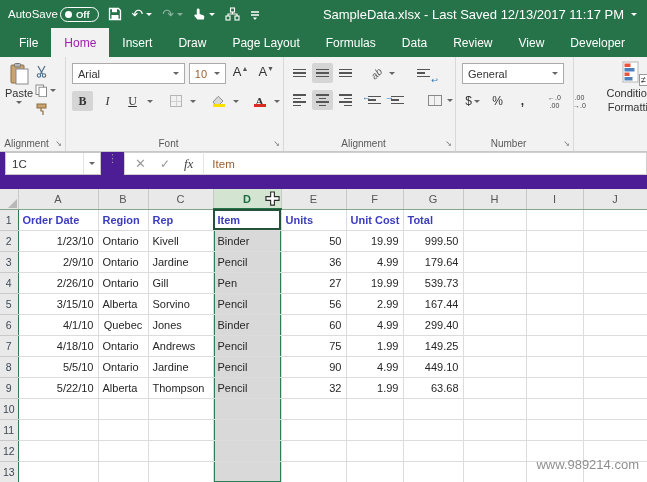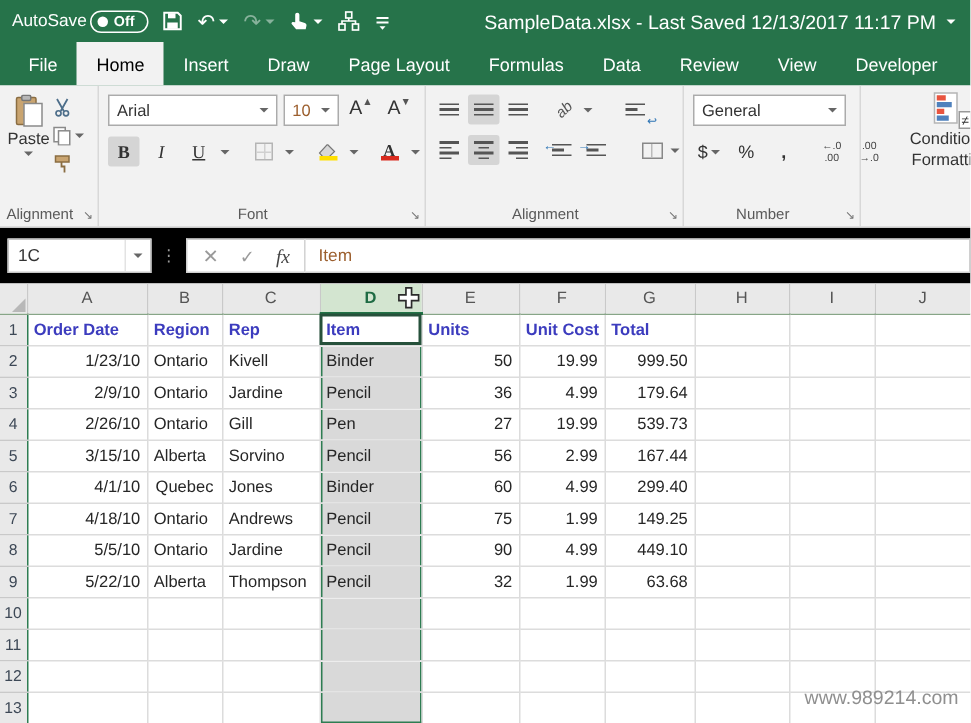--- a/index.html
+++ b/index.html
@@ -15,21 +15,21 @@
   .qat{display:flex;align-items:center;gap:10px}
   .qicon{display:flex;align-items:center;gap:3px;font-size:14px;line-height:1;color:#fff}
   .qicon svg{display:block}
   .dim{opacity:.45}
   .cw{width:0;height:0;border-left:3px solid transparent;border-right:3px solid transparent;border-top:3.5px solid #fff}
   .doc-title{margin-left:auto;font-size:13px;display:flex;align-items:center;gap:7px;white-space:nowrap;padding-right:2px}
 
   
   .tabbar{height:29px;background:#26734a;display:flex;align-items:stretch;padding-left:6px;flex:none;overflow:hidden}
   .tab{color:#fff;font-size:12px;display:flex;align-items:center;padding:0 13px;white-space:nowrap}
-  .tab.active{background:#f2f2f2;color:#000000}
+  .tab.active{background:#f2f2f2;color:#a21caf}
 
   
   .ribbon{height:95px;background:#f2f2f2;display:flex;flex:none;border-bottom:1px solid #c8c8c8;overflow:hidden}
   .rgroup{position:relative;border-right:1px solid #d8d8d8;padding:5px 3px 15px;display:flex;flex:none}
   .glabel{position:absolute;bottom:2px;left:0;right:12px;text-align:center;font-size:10px;color:#595959}
   .dlaunch{position:absolute;right:3px;bottom:3px;font-size:8px;color:#777;line-height:8px}
   .cd{width:0;height:0;border-left:3px solid transparent;border-right:3px solid transparent;border-top:3.5px solid #666}
   .tbtn{min-width:21px;height:20px;display:flex;align-items:center;justify-content:center;gap:2px;font-size:12px;color:#333}
   .on{background:#d5d5d5;border-radius:2px}
 
@@ -83,21 +83,21 @@
   .decbtn{display:flex;flex-direction:column;align-items:center;line-height:1;gap:1px}
   .decbtn b{font-weight:normal;font-size:7px;color:#444;display:block}
 
   
   .g-cf{border-right:none;width:120px;align-items:center;flex-direction:column;display:flex;padding-top:4px}
   .cfbtn{display:flex;flex-direction:column;align-items:center;font-size:11px;color:#333;line-height:1.25}
   .cficon{position:relative;width:24px;height:24px;margin-bottom:2px}
   .cficon .neq{position:absolute;right:-2px;bottom:-1px;background:#fff;border:1px solid #999;font-size:9px;line-height:10px;padding:0 1px;color:#333}
 
   
-  .fbar{height:37px;background:#000000;display:flex;align-items:center;padding-left:5px;flex:none}
+  .fbar{height:37px;background:#4c1d95;display:flex;padding-left:5px;flex:none}
   .namebox{width:96px;height:23px;background:#fff;border:1px solid #c6c6c6;display:flex;align-items:center;font-size:11.5px;color:#333}
   .namebox .nb-text{flex:1;padding-left:6px}
   .namebox .nb-drop{width:17px;height:100%;border-left:1px solid #e3e3e3;display:flex;align-items:center;justify-content:center}
   .dots{color:#9a9a9a;font-size:11px;margin:0 6px}
   .fxbox{height:23px;background:#fff;border:1px solid #d0d0d0;border-right:none;display:flex;align-items:center;padding:0 10px;gap:14px}
   .fx-x{color:#9a9a9a;font-size:13px}
   .fx-ck{color:#9a9a9a;font-size:12px}
   .fx-fx{font-family:"Liberation Serif",serif;font-style:italic;font-size:13px;color:#444}
   .ffield{flex:1;height:23px;background:#fff;border:1px solid #d0d0d0;border-left:1px solid #e6e6e6;display:flex;align-items:center;padding-left:8px;font-size:11.5px;color:#9c5f2e}
 

